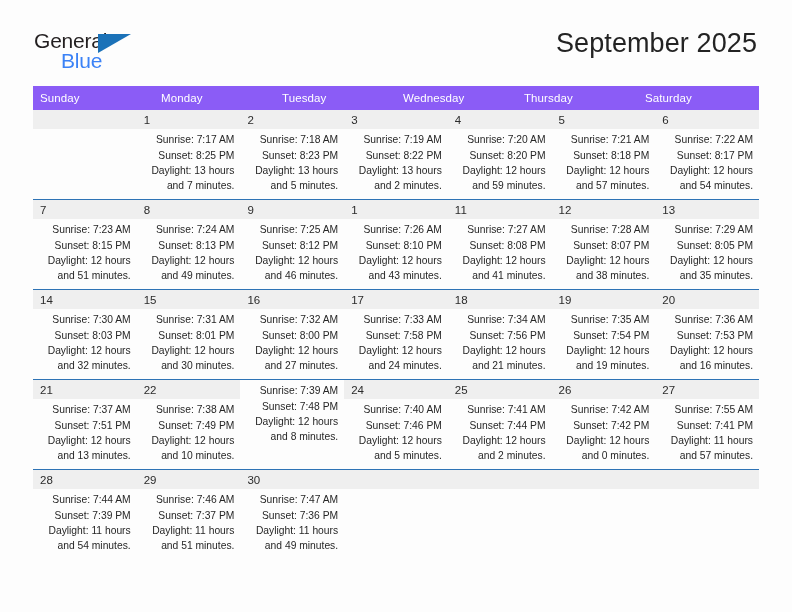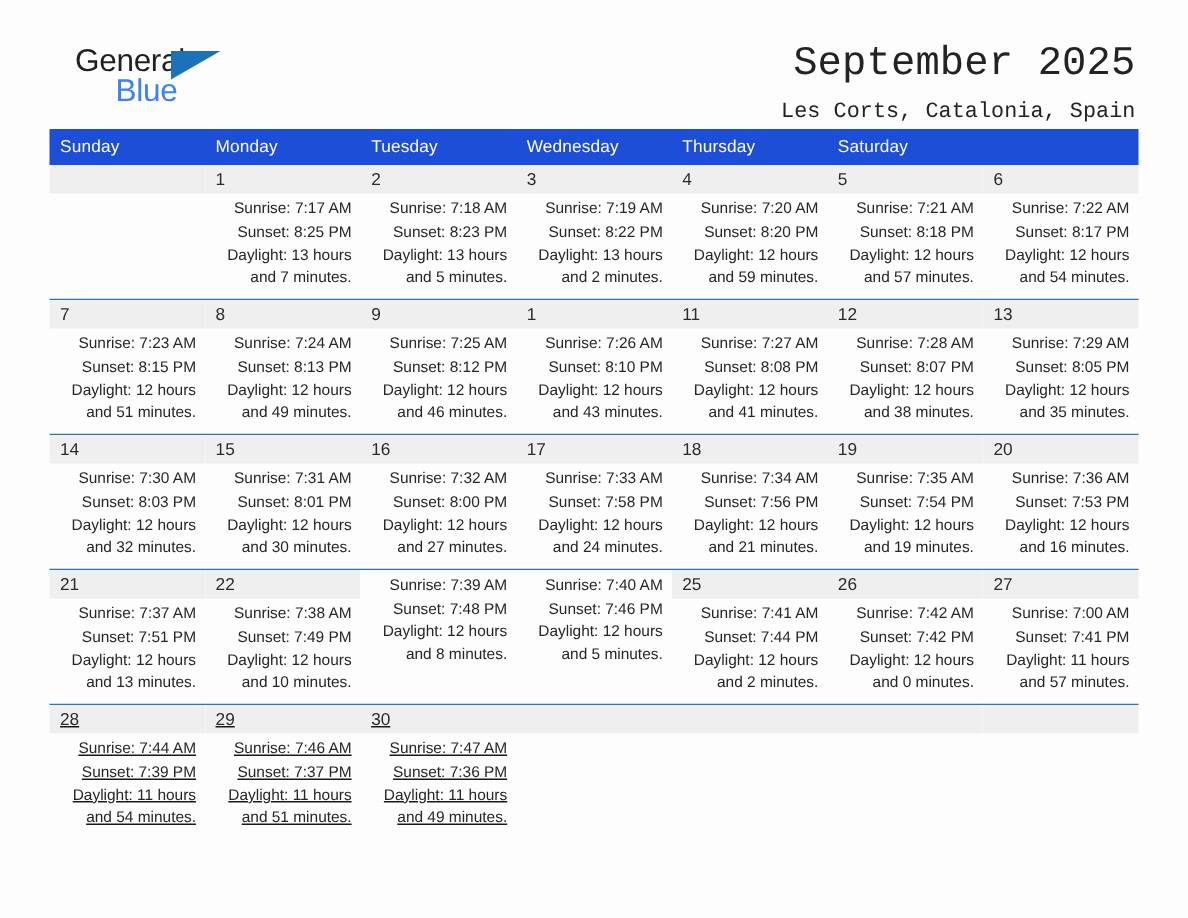--- a/index.html
+++ b/index.html
@@ -18,21 +18,21 @@
     width: 792px;
     height: 612px;
     padding: 0;
   }
 
   
   .top {
     display: flex;
     align-items: flex-start;
     justify-content: space-between;
-    padding: 28px 34px 0 50px;
+    padding: 28px 34px 0 34px;
     height: 76px;
   }
 
   .logo {
     position: relative;
     width: 104px;
     height: 46px;
     line-height: 1;
   }
   .logo-general {
@@ -56,23 +56,22 @@
   .logo-blue {
     position: absolute;
     left: 27px;
     top: 22px;
     font-size: 21px;
     letter-spacing: -0.2px;
     color: #3b82f6;
   }
 
   .titles {
-    text-align: right;
+    text-align: left;
     padding-right: 1px;
-    font-family: Liberation Mono, monospace;
   }
   .month-title {
     font-size: 27px;
     font-weight: normal;
     color: #232323;
     line-height: 1.12;
     letter-spacing: 0.1px;
   }
   .location {
     font-size: 14.5px;
@@ -82,37 +81,37 @@
   }
 
   
   .calendar {
     margin: 10px 34px 0 33px;
     width: 726px;
   }
 
   .weekdays {
     display: grid;
-    grid-template-columns: repeat(7, 1fr);
-    background: #1d4ed8;
+    grid-template-columns: repeat(6, 1fr);
+    background: #8b5cf6;
   }
   .weekday {
     color: #ffffff;
     font-size: 11.5px;
     padding: 5px 0 5px 7px;
     line-height: 1.25;
     letter-spacing: 0.1px;
   }
 
   .week {
     display: grid;
     grid-template-columns: repeat(7, 1fr);
     border-bottom: 1.6px solid #2e73b5;
   }
-  .week:last-child { border-bottom: none; text-decoration: underline; }
+  .week:last-child { border-bottom: none; }
 
   .daycell {
     min-height: 89px;
     background: #fdfdfd;
   }
   .daynum {
     background: #efefef;
     font-size: 11.5px;
     color: #2b2b2b;
     padding: 3px 0 3px 7px;
@@ -137,21 +136,20 @@
   <div class="top">
 
     <div class="logo">
       <span class="logo-general">General</span>
       <span class="logo-tri"></span>
       <span class="logo-blue">Blue</span>
     </div>
 
     <div class="titles">
       <div class="month-title">September 2025</div>
-      <div class="location">Les Corts, Catalonia, Spain</div>
     </div>
 
   </div>
 
   <div class="calendar">
     <div class="weekdays">
         <div class="weekday">Sunday</div>
         <div class="weekday">Monday</div>
         <div class="weekday">Tuesday</div>
         <div class="weekday">Wednesday</div>
@@ -375,20 +373,21 @@
           </div>
           <div class="daycell">
             <div class="dayinfo">
               <div>Sunrise: 7:39 AM</div>
               <div>Sunset: 7:48 PM</div>
               <div>Daylight: 12 hours</div>
               <div>and 8 minutes.</div>
             </div>
           </div>
           <div class="daycell">
+            <div class="daynum">24</div>
             <div class="dayinfo">
               <div>Sunrise: 7:40 AM</div>
               <div>Sunset: 7:46 PM</div>
               <div>Daylight: 12 hours</div>
               <div>and 5 minutes.</div>
             </div>
           </div>
           <div class="daycell">
             <div class="daynum">25</div>
             <div class="dayinfo">
@@ -403,21 +402,21 @@
             <div class="dayinfo">
               <div>Sunrise: 7:42 AM</div>
               <div>Sunset: 7:42 PM</div>
               <div>Daylight: 12 hours</div>
               <div>and 0 minutes.</div>
             </div>
           </div>
           <div class="daycell">
             <div class="daynum">27</div>
             <div class="dayinfo">
-              <div>Sunrise: 7:00 AM</div>
+              <div>Sunrise: 7:55 AM</div>
               <div>Sunset: 7:41 PM</div>
               <div>Daylight: 11 hours</div>
               <div>and 57 minutes.</div>
             </div>
           </div>
         </div>
         <div class="week">
           <div class="daycell">
             <div class="daynum">28</div>
             <div class="dayinfo">

